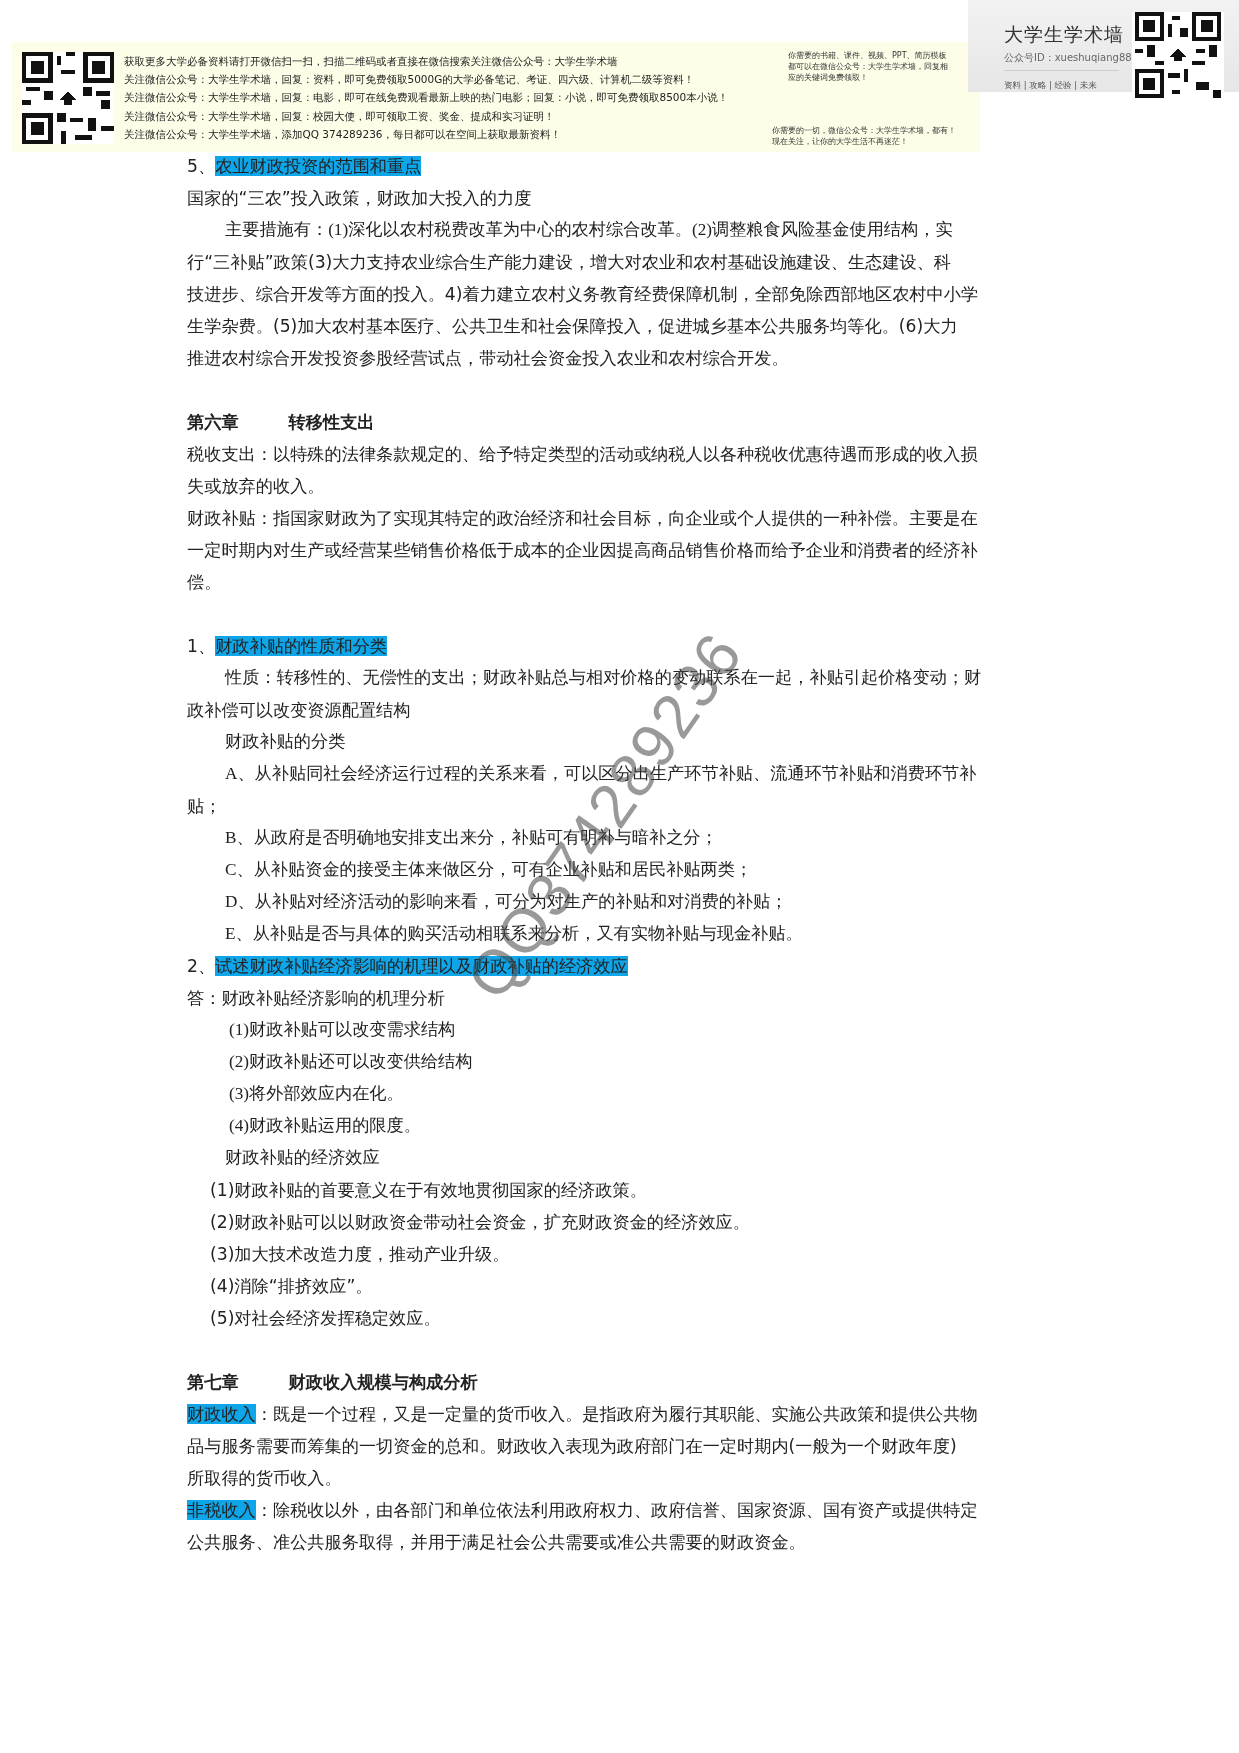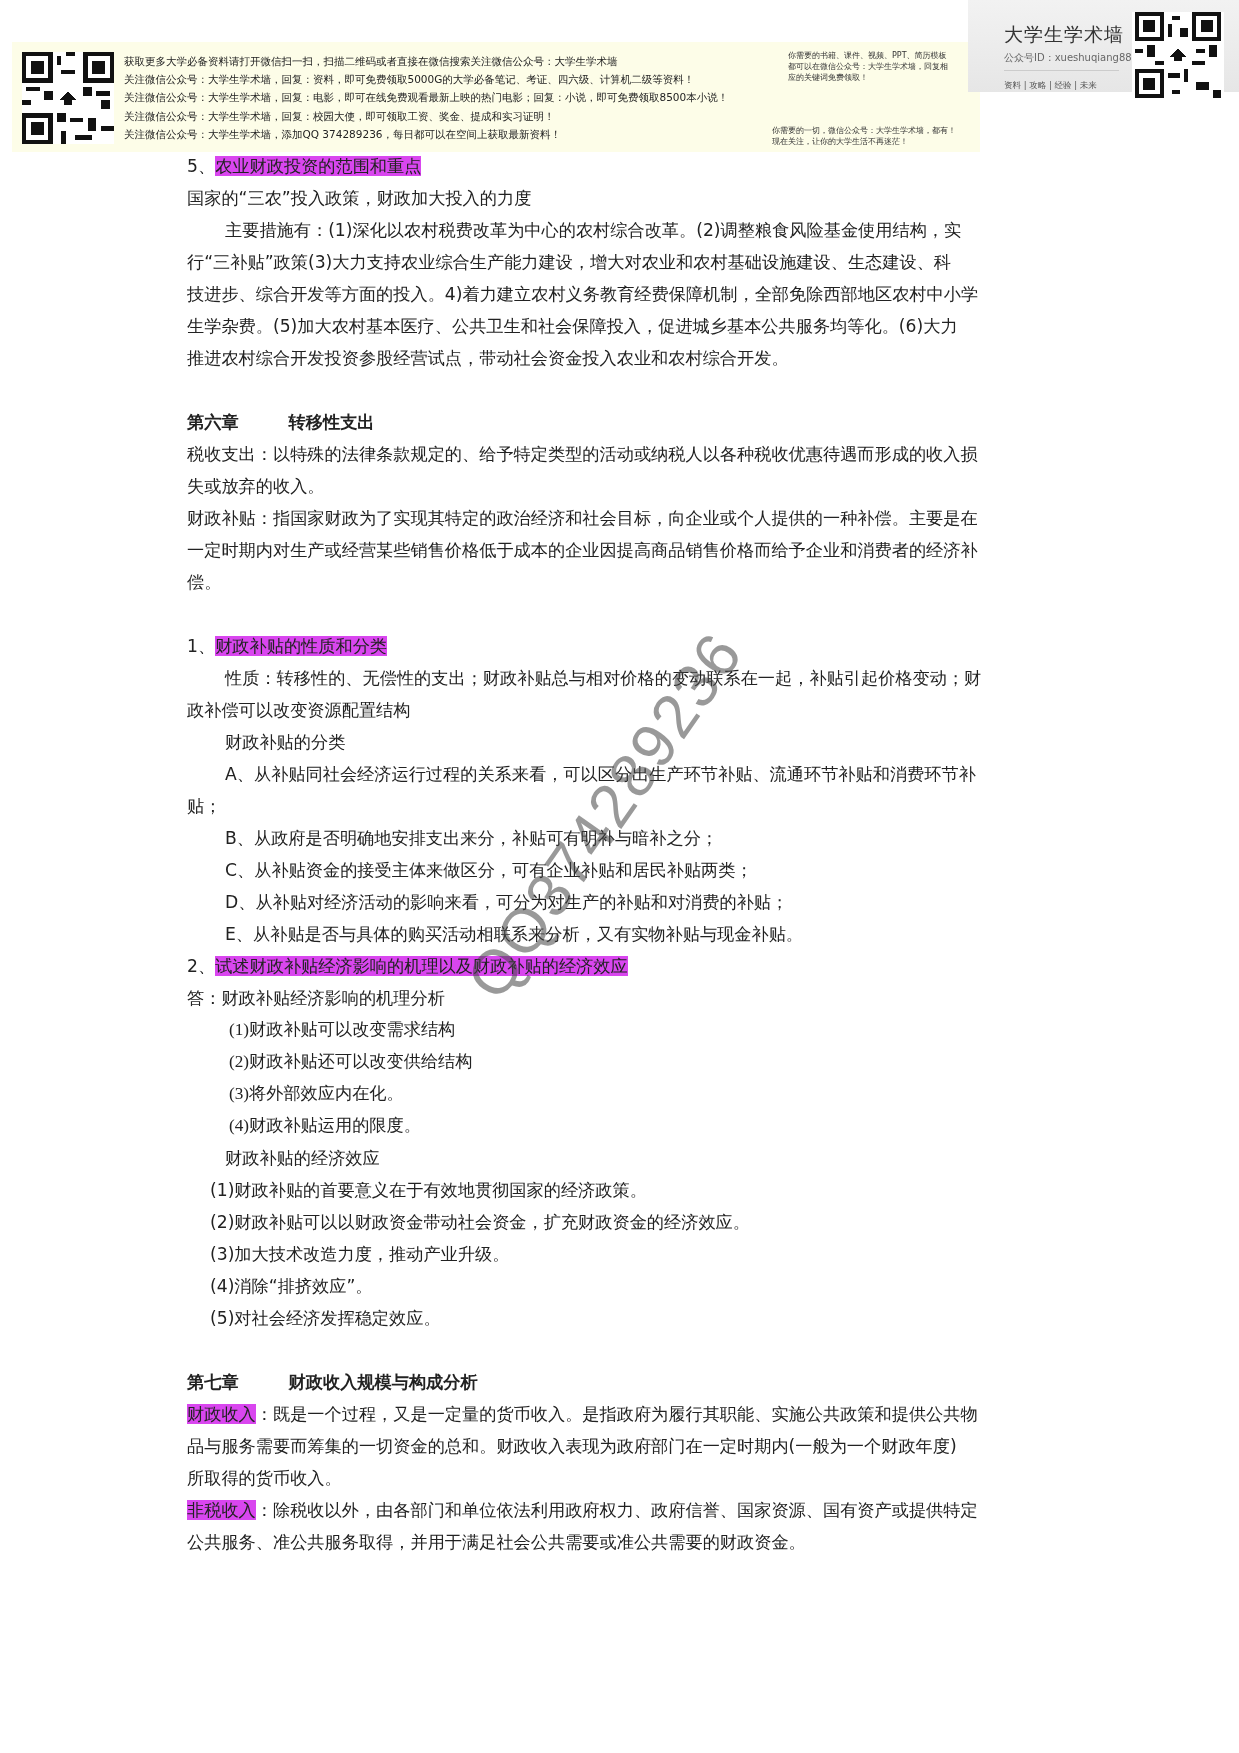--- a/index.html
+++ b/index.html
@@ -20,24 +20,24 @@
   .note-bottom { left:760px; top:83px; }
   .card { position:absolute; left:968px; top:0; width:271px; height:92px; background:linear-gradient(#f2f2f2,#e6e6e6); }
   .card-title { position:absolute; left:36px; top:22px; font-size:19px; color:#333; letter-spacing:1px; }
   .card-id { position:absolute; left:36px; top:51px; font-size:10px; color:#666; }
   .card-div { position:absolute; left:36px; top:70px; width:115px; height:1px; background:#ccc; }
   .card-links { position:absolute; left:36px; top:80px; font-size:8.5px; color:#555; white-space:nowrap; }
 
   
   .doc { position:absolute; left:187px; top:150px; width:870px; font-size:17.2px; line-height:32px; color:#222; }
   .line { white-space:nowrap; height:32px; }
-  .ind1 { padding-left:38px; }
+  .ind1 { padding-left:38px;font-family:Liberation Serif, serif; }
   .ind2 { padding-left:42px;font-family:Liberation Serif, serif; }
   .ind3 { padding-left:23px; }
-  .hl { background:#d946ef; }
+  .hl { background:#0ea5e9; }
   .bold { font-weight:bold; }
   .gap { height:32px; }
   .chap-gap { display:inline-block; width:50px; }
 
   
   .watermark { position:absolute; left:390px; top:780px; font-size:62px; color:rgba(70,70,70,0.55);
                transform:rotate(-55deg); transform-origin:center; white-space:nowrap; letter-spacing:2px;
                font-family:"Liberation Sans",sans-serif; pointer-events:none; }
 </style>
 </head>

